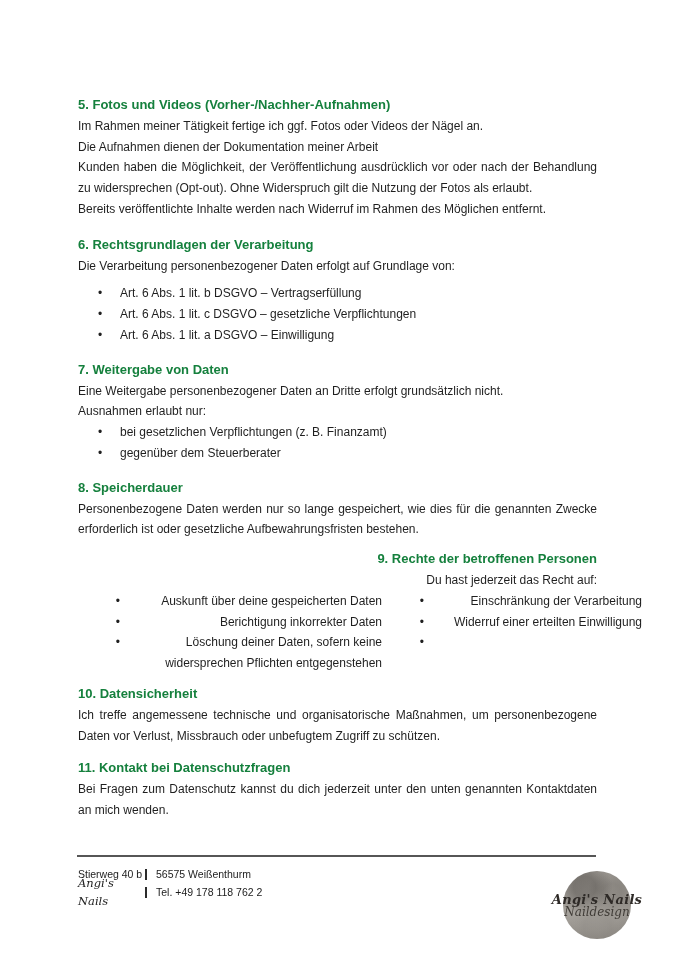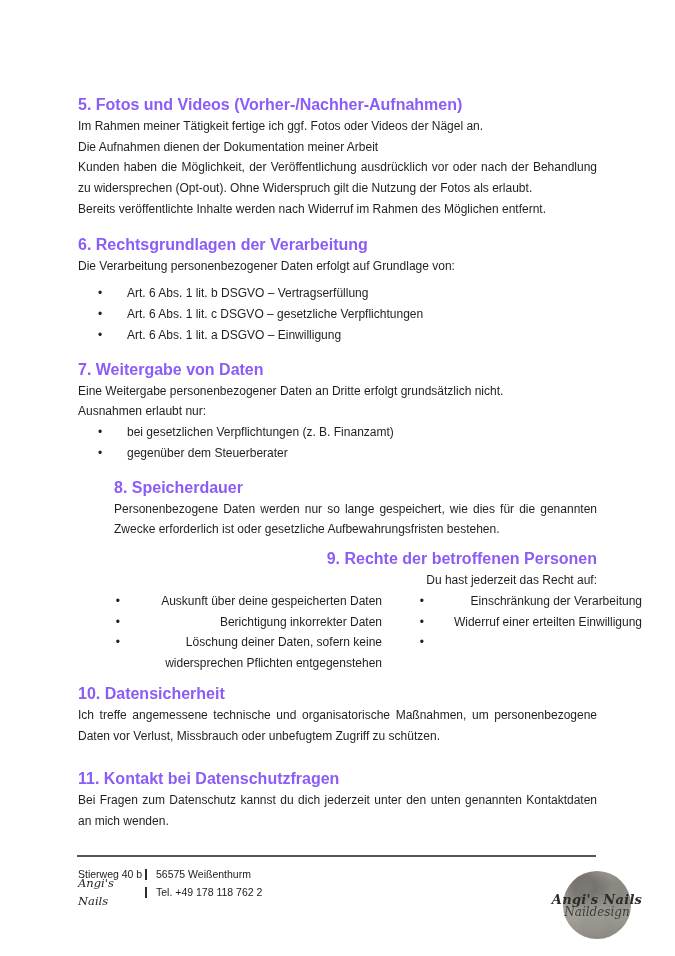--- a/index.html
+++ b/index.html
@@ -2,33 +2,33 @@
 <html><head>
 <meta charset="utf-8">
 <style>
   html,body{margin:0;padding:0;background:#e9e9e9;}
   .page{
     position:relative;width:675px;height:956px;background:#ffffff;margin:0 auto;
     font-family:"Liberation Sans","DejaVu Sans",sans-serif;
     font-size:12px;line-height:20.8px;color:#1f1f1f;overflow:hidden;
   }
   .content{position:absolute;left:78px;top:95px;width:519px;}
-  .heading{font-weight:700;font-size:16px;color:#8b5cf6;white-space:nowrap;}
+  .heading{font-weight:700;font-size:13px;color:#15803d;white-space:nowrap;}
   .line{white-space:nowrap;}
   .para{text-align:justify;}
   .sec6{margin-top:15px;}
   .sec7{margin-top:14px;}
-  .sec8{margin-top:14px;margin-left:36px;}
+  .sec8{margin-top:14px;}
   .sec9{margin-top:9px;text-align:right;}
   .sec10{margin-top:10px;}
-  .sec11{margin-top:23px;}
+  .sec11{margin-top:12px;}
   .bullets.gap{margin-top:7px;}
   .b{display:flex;padding-left:20px;}
   .dot{width:22px;flex:none;font-size:12px;color:#1f1f1f;}
-  .b .t{white-space:nowrap;margin-left:7px;}
+  .b .t{white-space:nowrap;}
   .cols{display:flex;}
   .col-left{flex:none;width:304px;}
   .col-right{flex:none;width:260px;}
   .col-left .t{white-space:normal;width:262px;}
   .col-right .t{white-space:normal;width:240px;}
   .footer-rule{position:absolute;left:77px;top:855px;width:519px;height:2px;background:#565656;}
   .footer-info{position:absolute;left:78px;top:865px;font-size:10.5px;line-height:18px;color:#1c1c1c;}
   .frow{display:flex;align-items:center;height:18px;}
   .street{display:inline-block;width:67px;}
   .brand{display:inline-block;width:67px;font-family:"DejaVu Serif",serif;font-style:italic;font-size:11.5px;color:#232323;}

